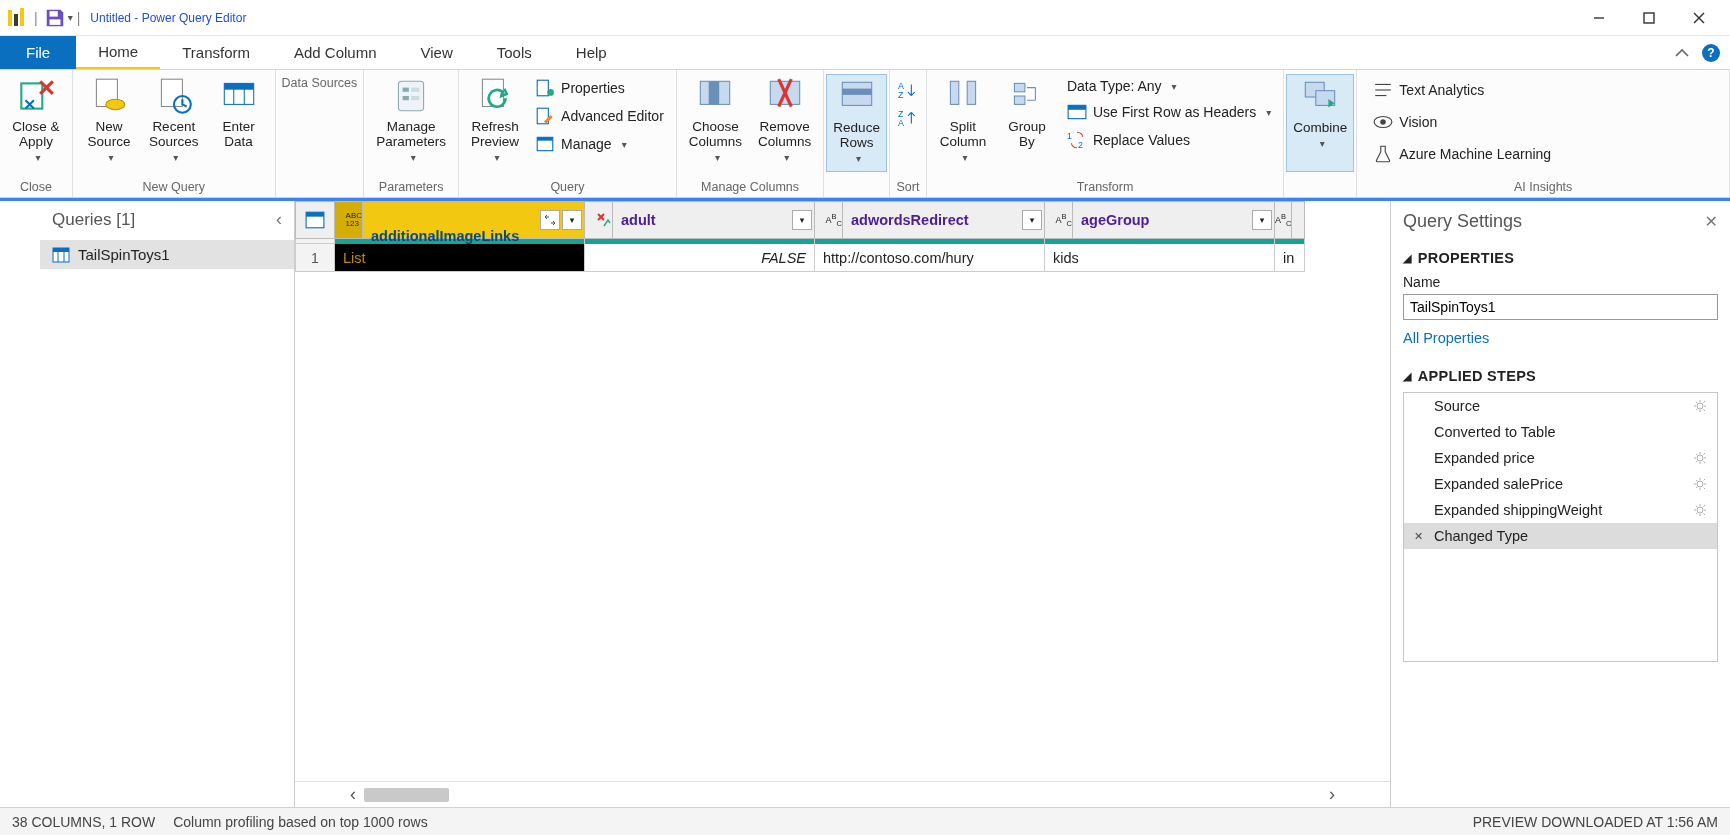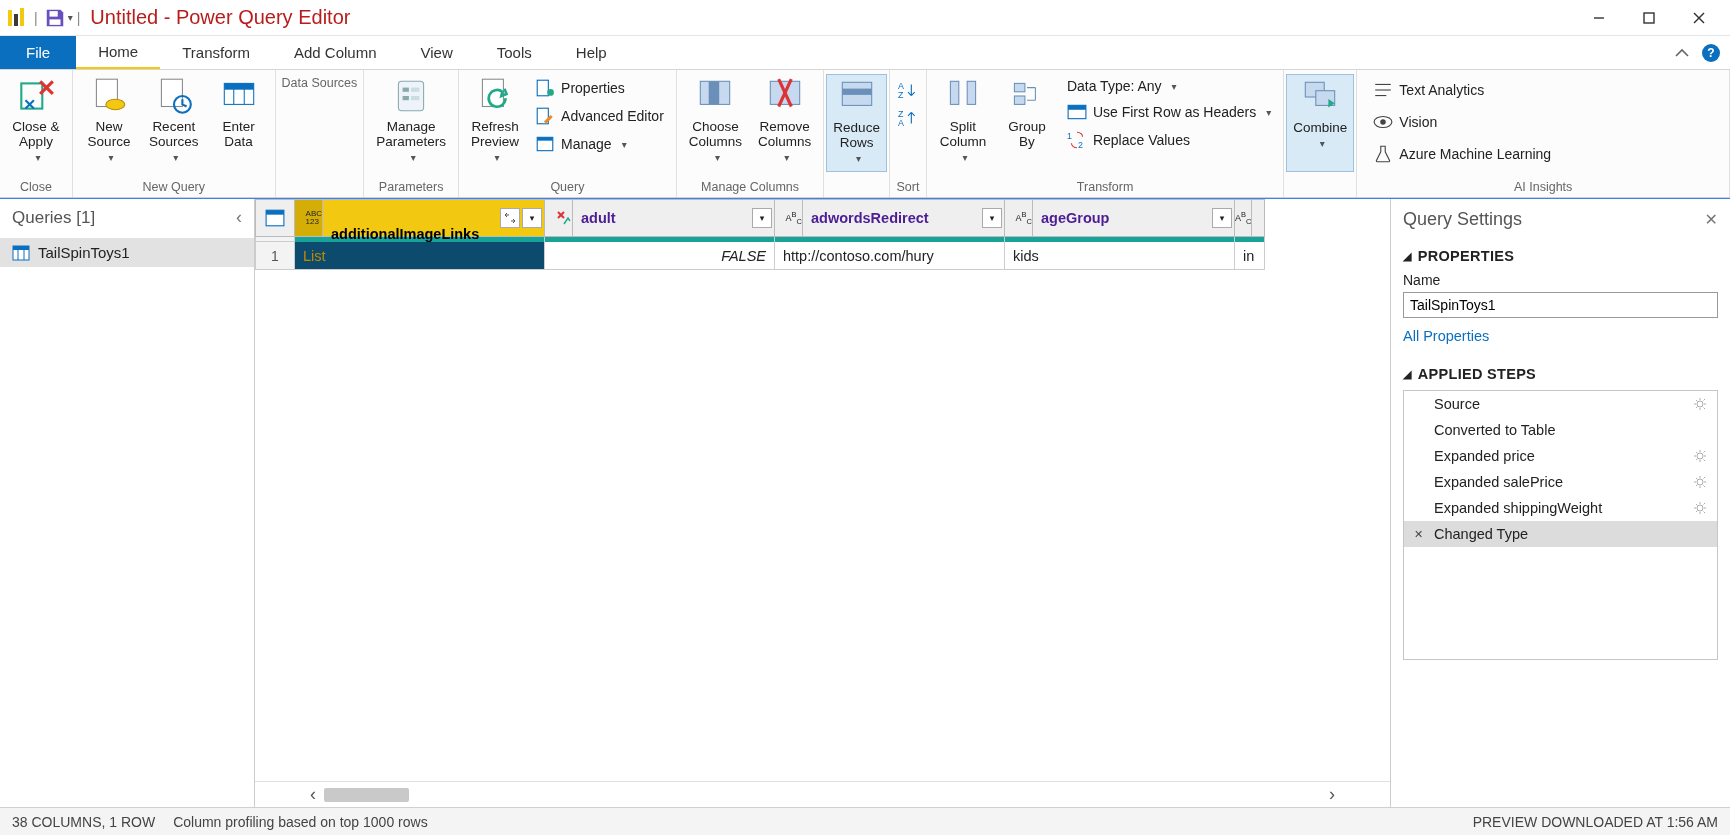--- a/index.html
+++ b/index.html
@@ -3,21 +3,21 @@
 <meta charset="utf-8">
 <style>
 * { box-sizing: border-box; margin: 0; padding: 0; font-family: "Segoe UI", Tahoma, sans-serif; }
 body { width: 1730px; height: 835px; background: #fff; display: flex; flex-direction: column; overflow: hidden; font-size: 14px; color: #222; }
 
 
 .titlebar { height: 36px; display: flex; align-items: center; padding: 0 6px; border-bottom: 1px solid #e6e6e6; }
 .titlebar .app-icon { width: 20px; height: 20px; margin-right: 4px; }
 .titlebar .sep { color: #888; margin: 0 4px; }
 .titlebar .qat-btn { width: 22px; height: 22px; display:flex; align-items:center; justify-content:center; margin: 0 2px; }
-.titlebar .title { margin-left: 6px; font-size: 20px; color: #b91c1c; }
+.titlebar .title { margin-left: 6px; font-size: 12px; color: #1d4ed8; }
 .titlebar .window-btns { margin-left: auto; display: flex; }
 .titlebar .window-btns .wb { width: 50px; height: 36px; display:flex; align-items:center; justify-content:center; }
 .wb svg { width:14px; height:14px; }
 
 
 .ribbon-tabs { height: 34px; display: flex; align-items: stretch; border-bottom: 1px solid #d6d6d6; }
 .ribbon-tabs .tab { padding: 0 22px; display:flex; align-items:center; font-size:15px; color:#333; }
 .ribbon-tabs .tab.file { background:#0a6fbf; color:#fff; padding:12px 26px; }
 .ribbon-tabs .tab.active { border-bottom: 2px solid #f2c811; }
 .ribbon-tabs .right { margin-left:auto; display:flex; align-items:center; padding-right:10px; gap:12px; }
@@ -32,46 +32,46 @@
 .bigbtn.active { background:#d9eaf7; border:1px solid #9cc2e0; }
 .bigbtn .icon { width:42px; height:40px; display:flex; align-items:center; justify-content:center; }
 .bigbtn .lbl { margin-top:2px; }
 .smallstack { display:flex; flex-direction:column; gap:4px; padding:2px; }
 .smallbtn { display:flex; align-items:center; gap:6px; padding:2px 4px; font-size:14px; white-space:nowrap; }
 .smallbtn .sicon { width:20px;height:20px;display:flex;align-items:center;justify-content:center;}
 .dd::after { content:"▾"; font-size:10px; margin-left:4px; color:#555; }
 .nopad { padding-left:2px; padding-right:2px; }
 
 
-.main { flex:1; display:flex; min-height:0; border-top:1px solid #3b82f6; }
+.main { flex:1; display:flex; min-height:0; border-top:3px solid #3b82f6;padding-left:40px; }
 
 .queries { width:255px; border-right:1px solid #ccc; display:flex; flex-direction:column; background:#fff;}
 .queries-header { display:flex; align-items:center; justify-content:space-between; padding:8px 12px; color:#555; font-size:17px;}
 .query-item { display:flex; align-items:center; gap:8px; padding:6px 12px; background:#e2e2e2; font-size:15px; margin:2px 0;}
 .query-item .qicon { width:18px;height:16px; }
 
 
 .gridwrap { flex:1; display:flex; flex-direction:column; min-width:0; }
 .grid { display:flex; flex-direction:column; overflow:hidden; }
 .grid-head { display:flex; height:38px; }
 .corner { width:40px; border:1px solid #bbb; background:#efefef; display:flex;align-items:center;justify-content:center;}
 .col { border:1px solid #bbb; border-left:none; display:flex; align-items:center; position:relative; background:#efefef; }
 .col.first-sel { background:#f2c811; }
 .col .type { width:28px;height:100%; display:flex;align-items:center;justify-content:flex-end; border-right:1px solid #bbb; font-size:10px; }
 .col.first-sel .type { background:#d4ae07; }
 .col .name { padding:0 8px; font-size:14.5px; font-weight:600; }
-.col.first-sel .name { color:#000000;margin-top:31px; }
+.col.first-sel .name { color:#0c4a6e;margin-top:31px; }
 .col:not(.first-sel) .name { color:#4c1d95; }
 .col .filter { position:absolute; right:2px; top:50%; transform:translateY(-50%); width:20px;height:20px; border:1px solid #aaa; background:#fff; display:flex;align-items:center;justify-content:center;font-size:9px;}
 .col .expand { position:absolute; right:24px; width:20px;height:20px; border:1px solid #aaa; background:#fff; display:flex;align-items:center;justify-content:center;}
 .col-bar { height:5px; }
 .grid-row { display:flex; height:28px; }
 .rownum { width:40px; border:1px solid #ccc; border-top:none; background:#f3f3f3; display:flex; align-items:center; justify-content:center; font-size:14px; color:#555;}
 .cell { border:1px solid #ccc; border-left:none; border-top:none; display:flex; align-items:center; padding:0 8px; font-size:14.5px; overflow:hidden; white-space:nowrap;}
-.cell.sel { background:#0c4a6e; color:#bd8b00; }
+.cell.sel { background:#000000; color:#bd8b00; }
 .cell.italic { font-style:italic; justify-content:flex-end; }
 .hscroll { margin-top:auto; height:26px; display:flex; align-items:center; border-top:1px solid #e0e0e0; padding:0 55px; }
 .hscroll .arrow { font-size:18px; color:#555; }
 .hscroll .track { flex:1; display:flex; align-items:center; margin:0 8px;}
 .thumb { width:85px; height:14px; background:#c9c9c9; border-radius:2px; }
 
 
 .settings { width:340px; border-left:1px solid #ccc; padding:10px 12px; display:flex; flex-direction:column; }
 .settings-title { font-size:18px; color:#555; display:flex; justify-content:space-between; align-items:center; margin-bottom:8px;}
 .section-h { display:flex; align-items:center; gap:6px; font-weight:700; font-size:14.5px; margin:10px 0 8px; letter-spacing:.3px;}

